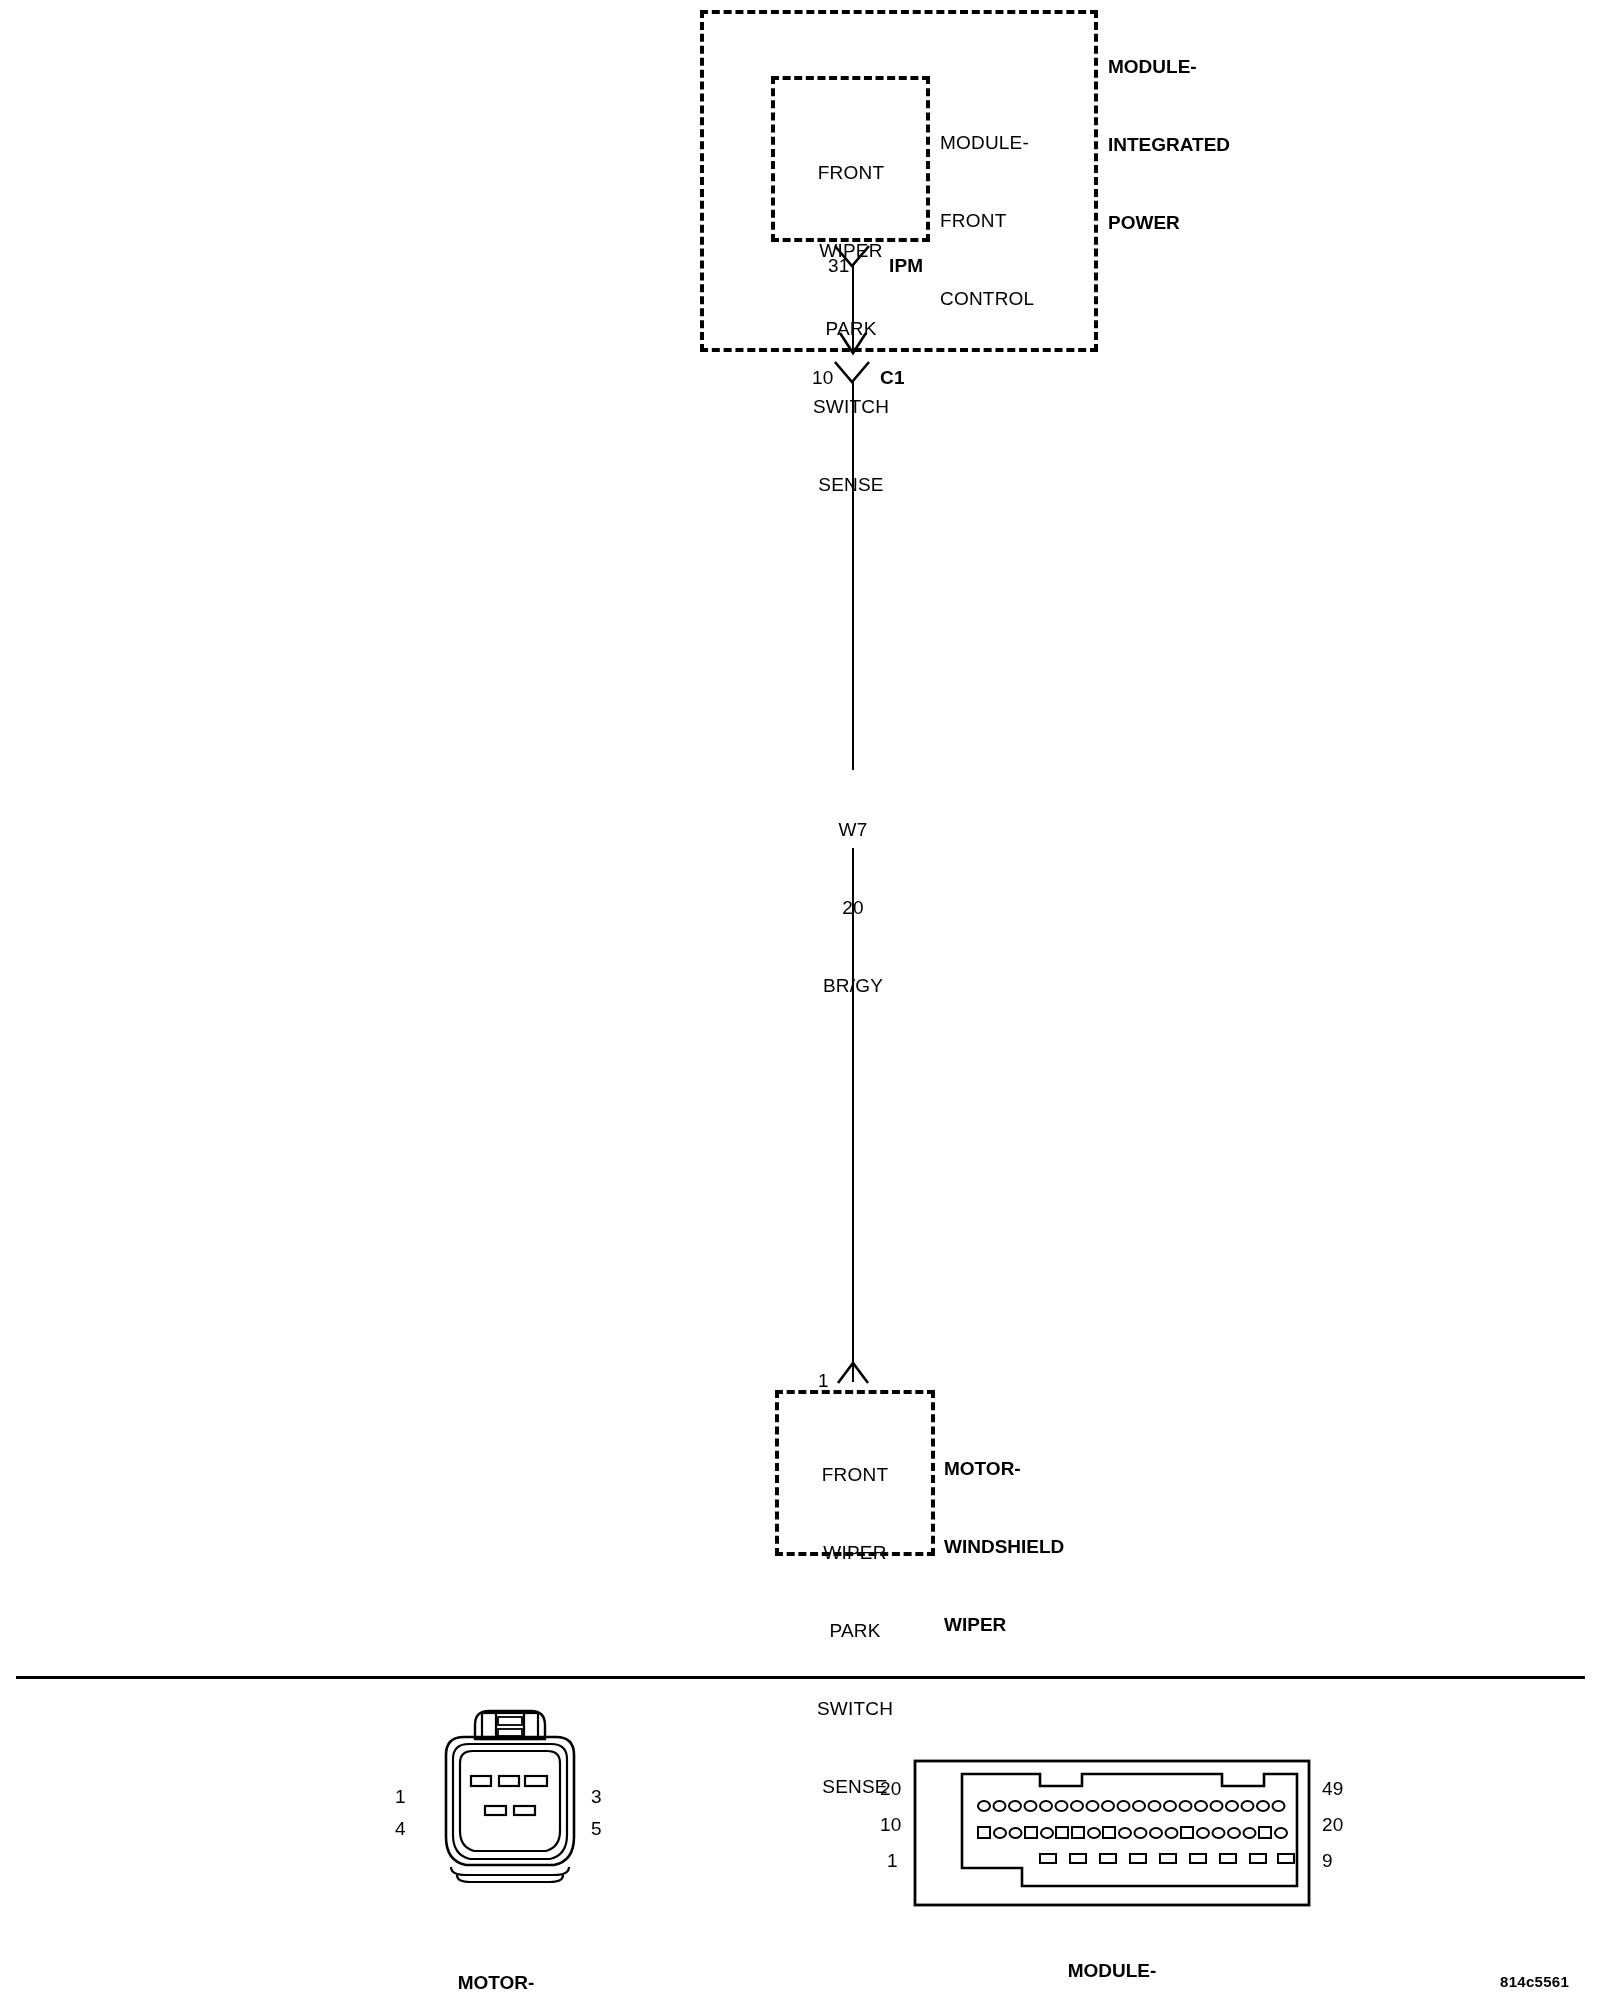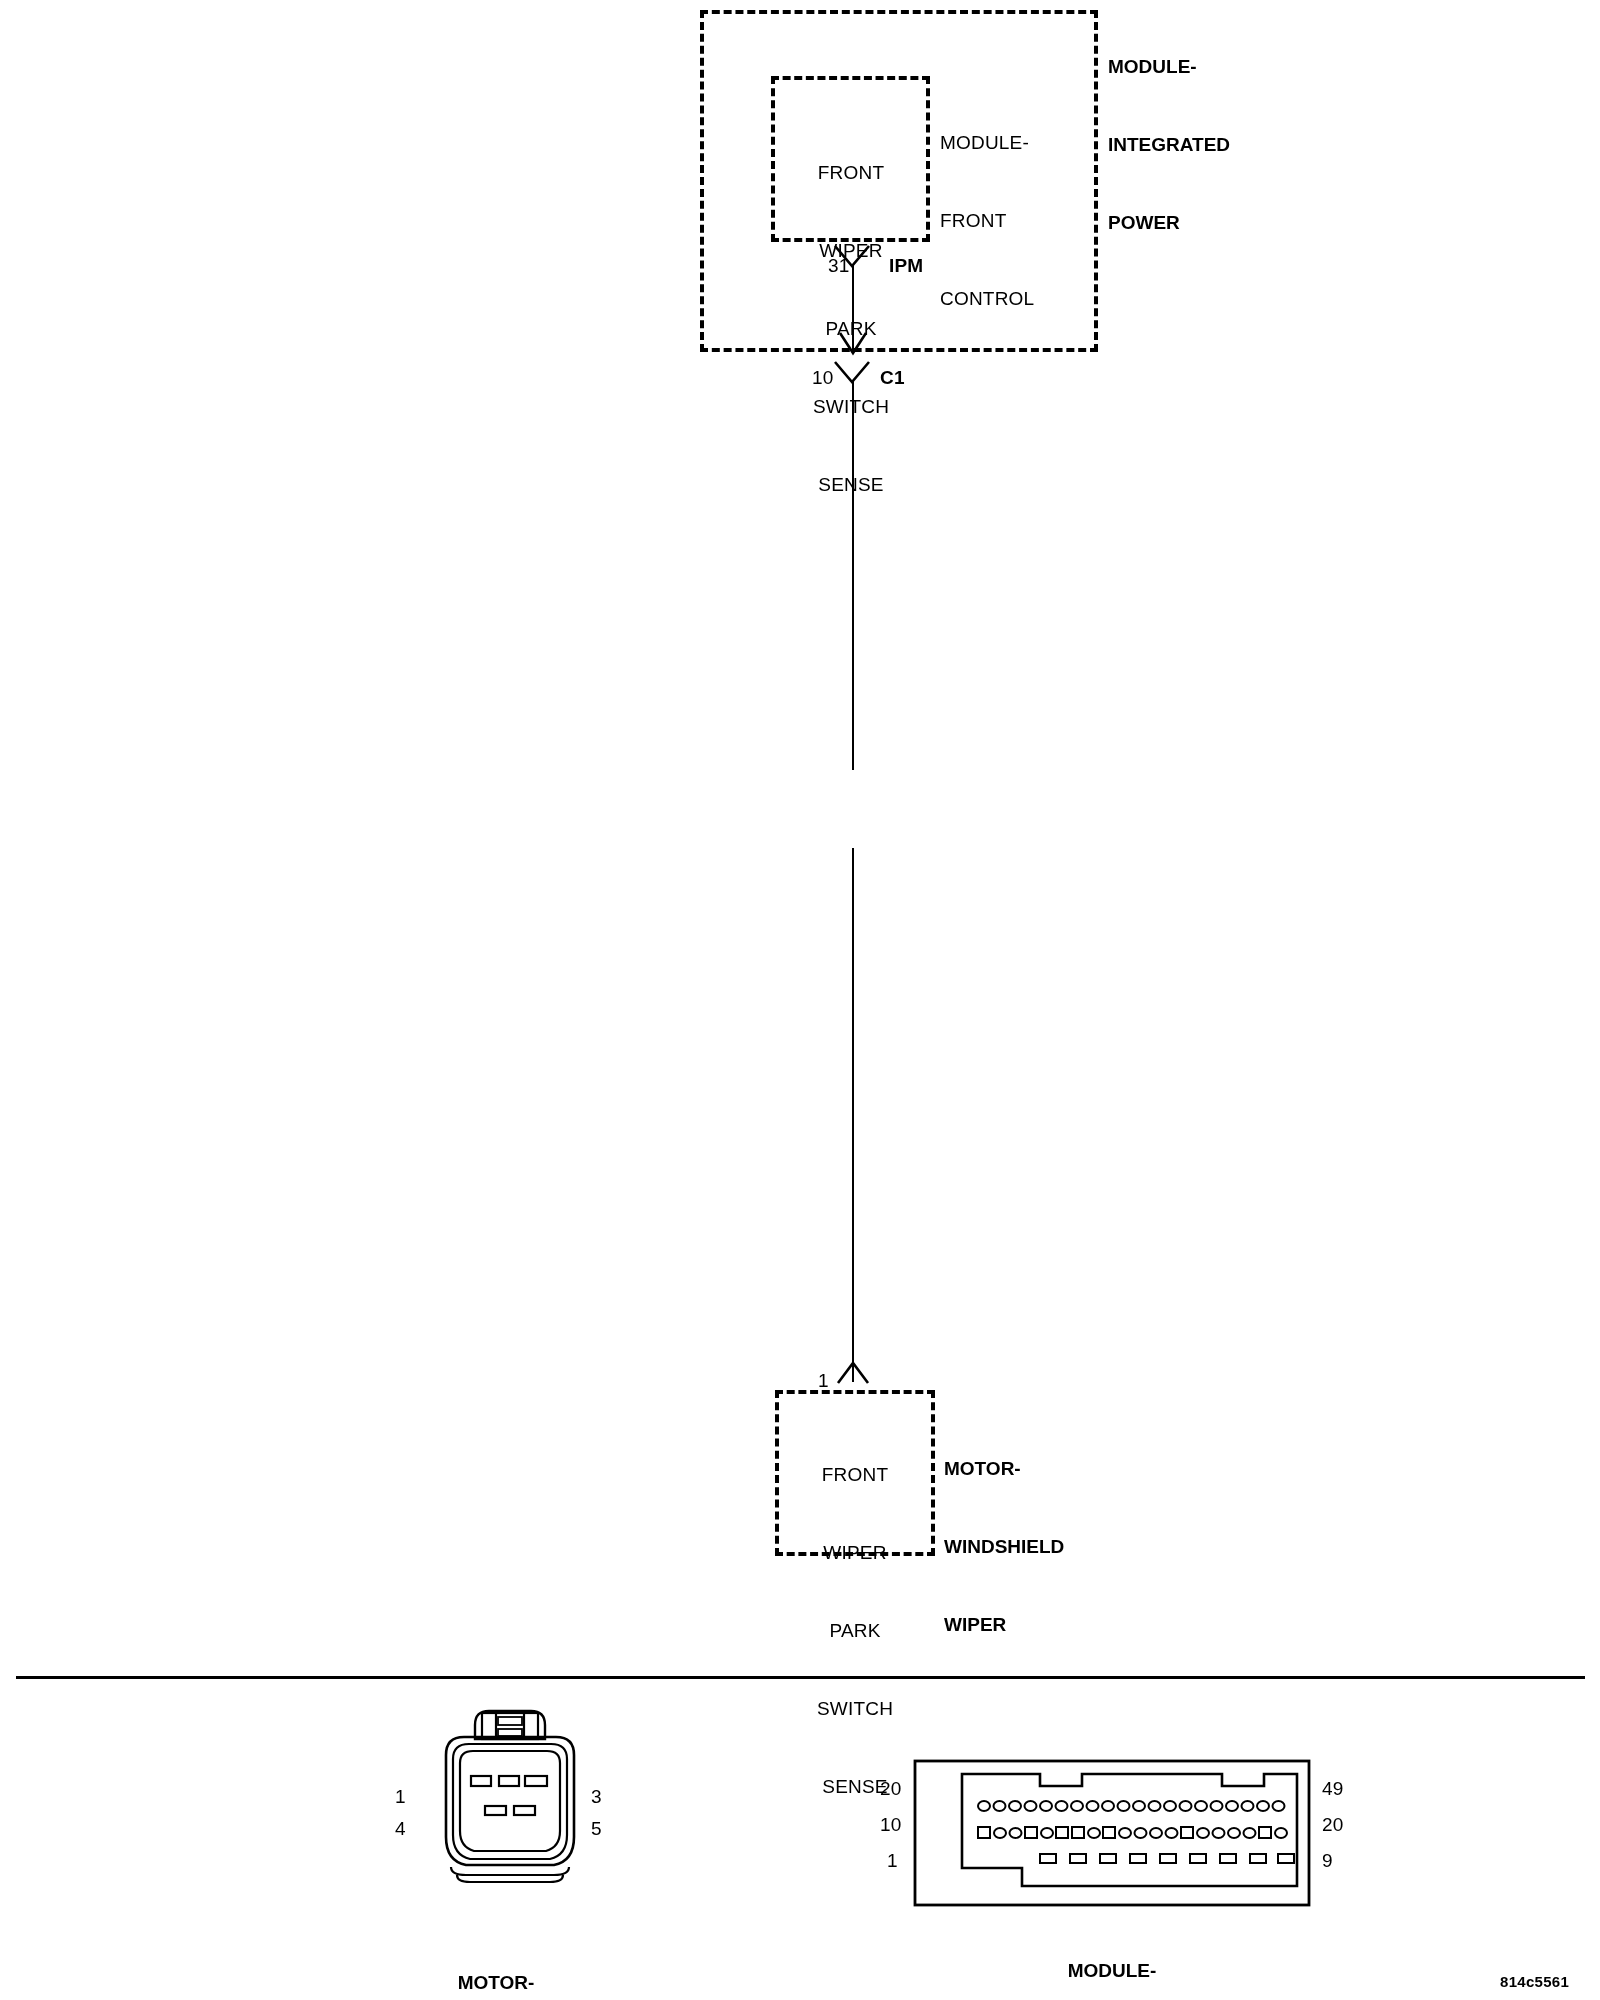--- a/index.html
+++ b/index.html
@@ -109,20 +109,25 @@
   </svg>
 
   <svg class="ysym" style="left:832px; top:360px;" width="40" height="26" viewBox="0 0 40 26">
     <path d="M3 2 L20 22 L37 2" fill="none" stroke="#000" stroke-width="2.6"></path>
   </svg>
   <div class="txt" style="left:812px; top:365px;">10</div>
   <div class="txt bold" style="left:880px; top:365px;">C1</div>
 
   <div class="vwire" style="left:852px; top:380px; height:390px;"></div>
 
+  <div class="txt center" style="left:853px; top:765px; text-align:center;">
+    <div>W7</div>
+    <div>20</div>
+    <div>BR/GY</div>
+  </div>
 
   <div class="vwire" style="left:852px; top:848px; height:534px;"></div>
 
   <svg class="ysym" style="left:835px; top:1360px;" width="36" height="26" viewBox="0 0 36 26">
     <path d="M3 23 L18 3 L33 23" fill="none" stroke="#000" stroke-width="2.6"></path>
   </svg>
   <div class="txt" style="left:818px; top:1368px;">1</div>
 
   <div class="dashbox" style="left:775px; top:1390px; width:160px; height:166px;"></div>
 

